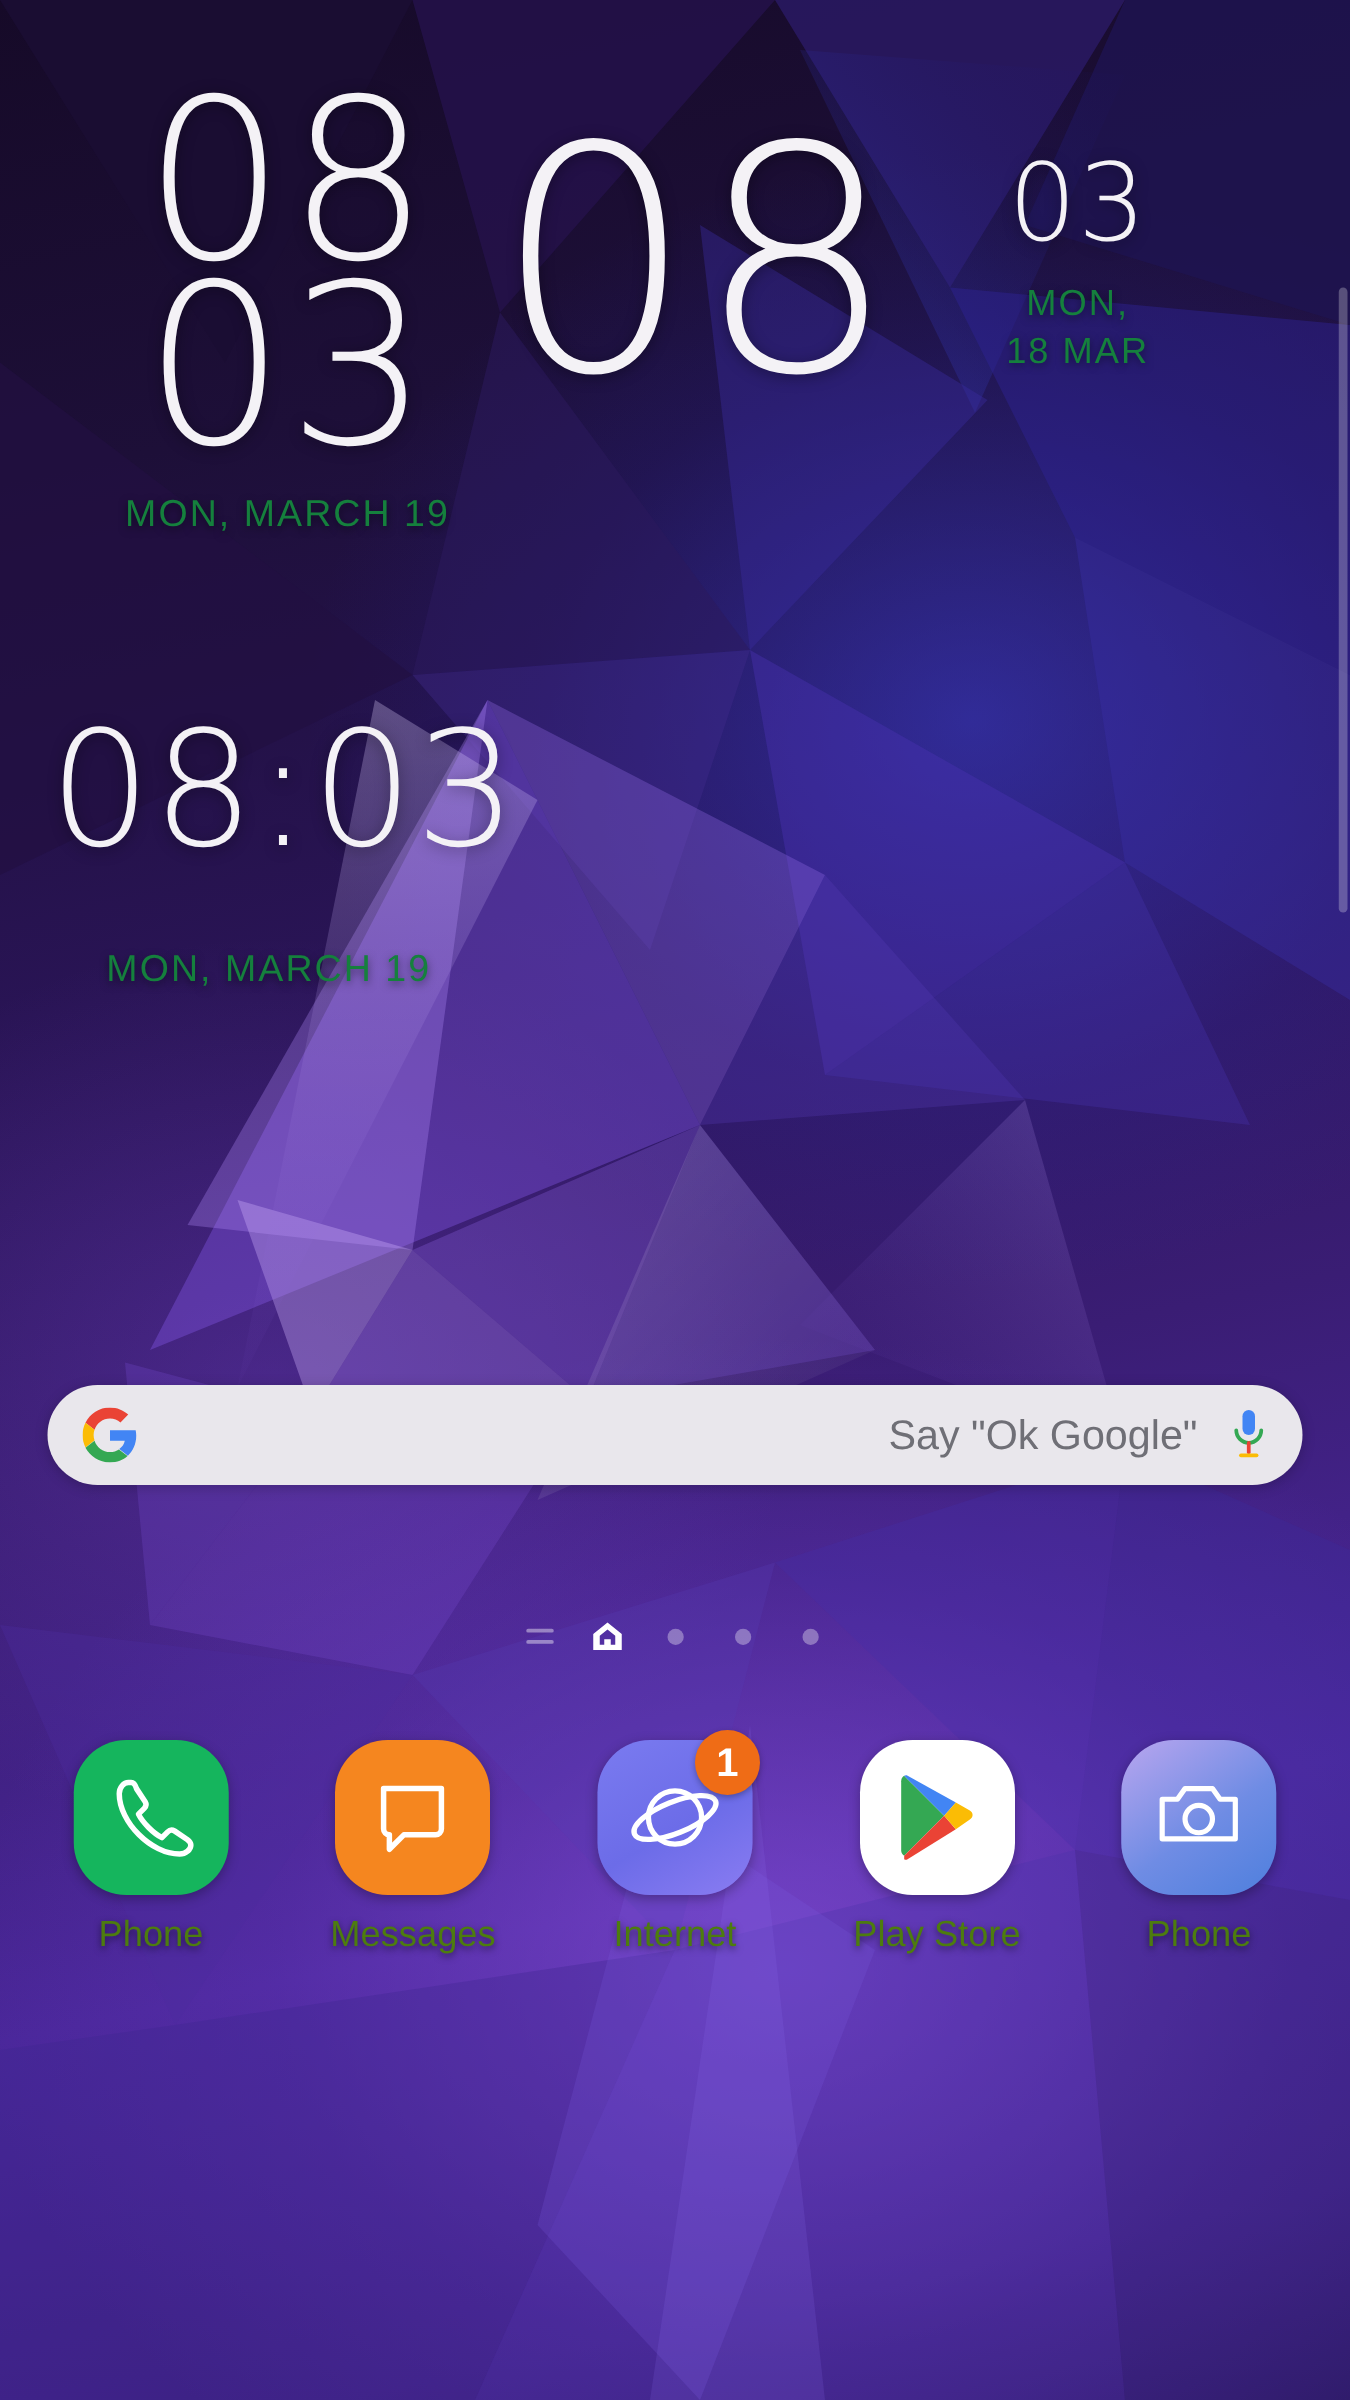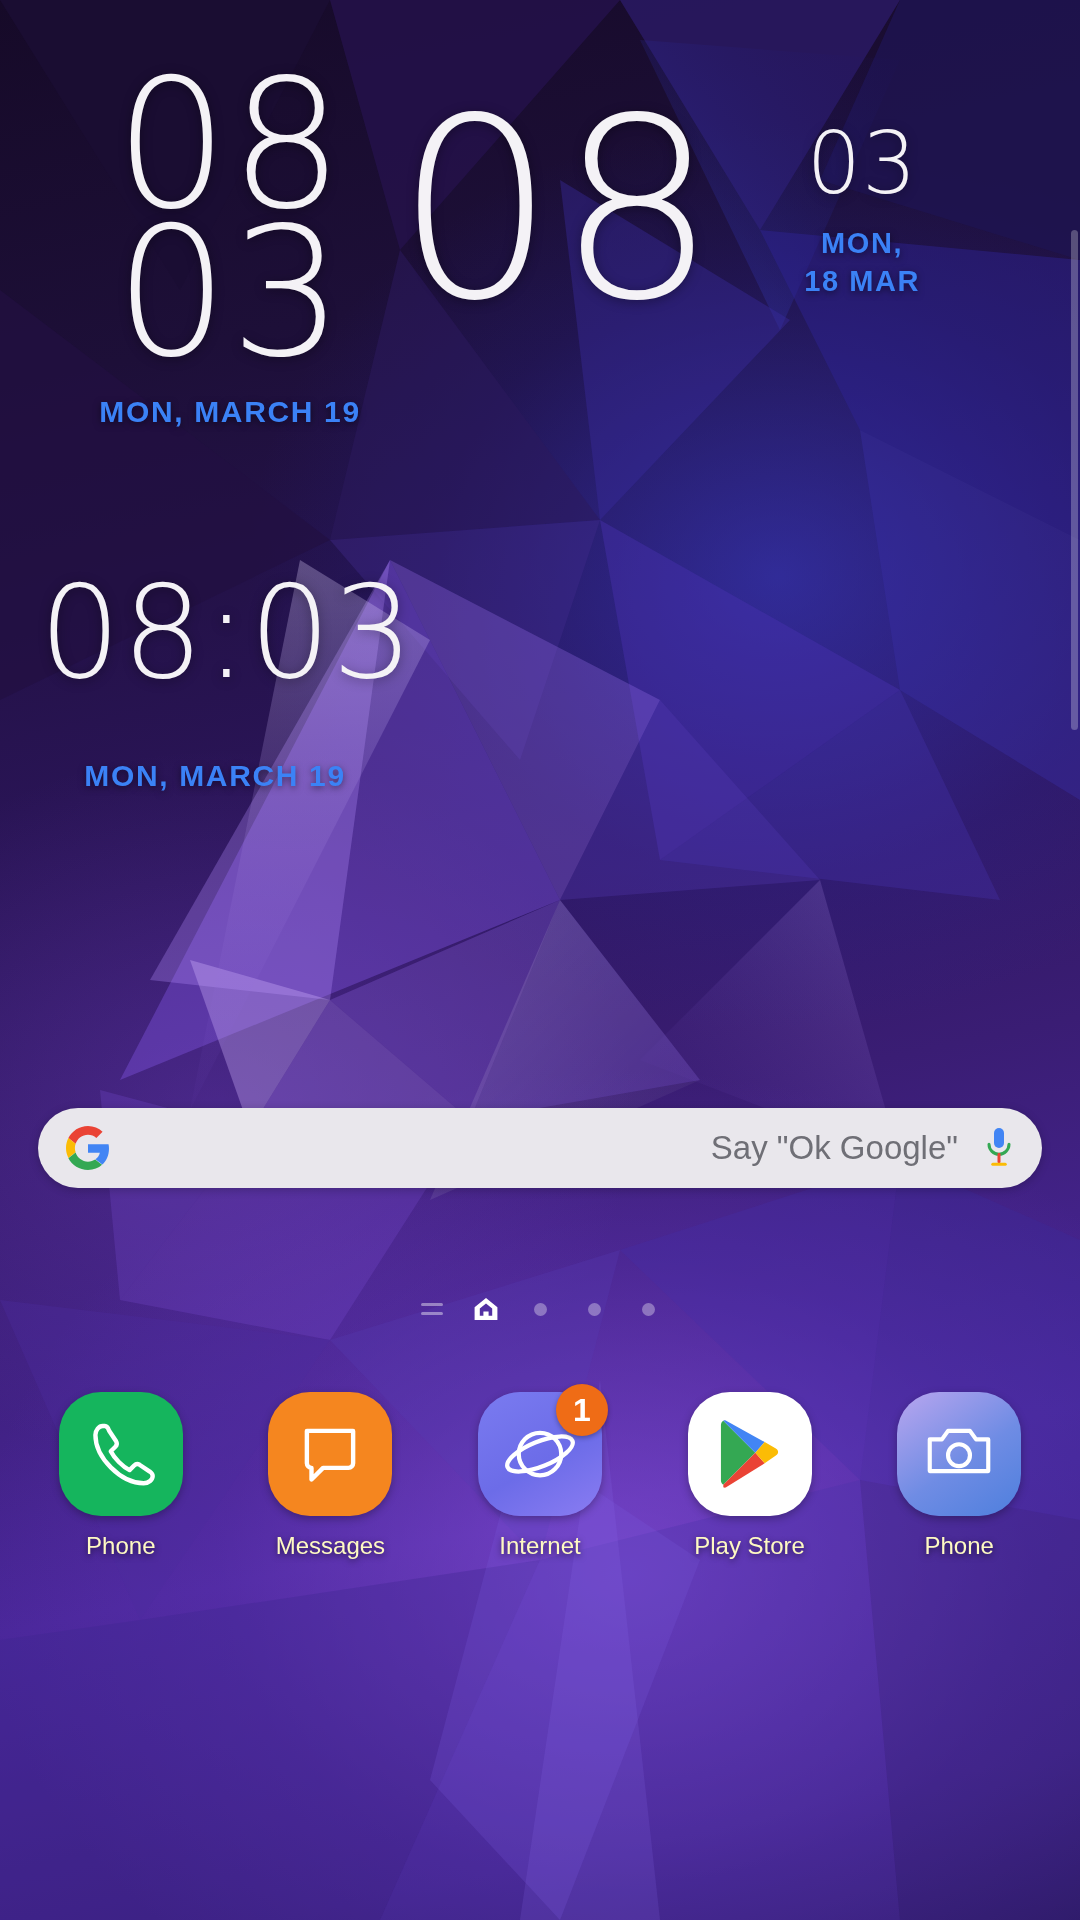--- a/index.html
+++ b/index.html
@@ -26,22 +26,22 @@
   .clock-digits {
     font-family: "DejaVu Sans", sans-serif;
     font-weight:300;
     color:#f4f2f6;
     letter-spacing:0.01em;
     line-height:0.98;
     text-shadow:0 2px 12px rgba(0,0,0,0.35);
   }
   .date-text {
     font-family: "Liberation Sans", sans-serif;
-    font-weight:bold;
-    color:#3b82f6;
+    font-weight:normal;
+    color:#15803d;
     letter-spacing:0.055em;
     text-shadow:0 2px 7px rgba(0,0,0,0.50);
   }
 
   
   #widget-stacked { position:absolute; left:0; top:58px; width:460px; }
   #widget-stacked .hh,
   #widget-stacked .mm {
     font-size:178px; text-align:center; display:block;
   }
@@ -106,21 +106,21 @@
   .ic-camera   { background:linear-gradient(145deg,#b9a6ef 0%,#6f8ce4 55%,#4e7fdd 100%); }
   .badge {
     position:absolute; top:-8px; right:-6px;
     min-width:52px; height:52px; border-radius:26px;
     background:#ef6c16; color:#fff;
     font-size:32px; font-weight:bold; font-family:"Liberation Sans", sans-serif;
     display:flex; align-items:center; justify-content:center;
     box-shadow:0 2px 5px rgba(0,0,0,0.3);
   }
   .dock-label {
-    margin-top:16px; color:#fef9c3; font-size:24px;
+    margin-top:16px; color:#4d7c0f; font-size:29px;
     font-family:"Liberation Sans", sans-serif;
     text-shadow:0 2px 6px rgba(0,0,0,0.55);
     white-space:nowrap;
   }
 
   
   #edge-scroll {
     position:absolute; right:2px; top:230px; width:7px; height:500px;
     background:rgba(255,255,255,0.26); border-radius:4px;
   }

